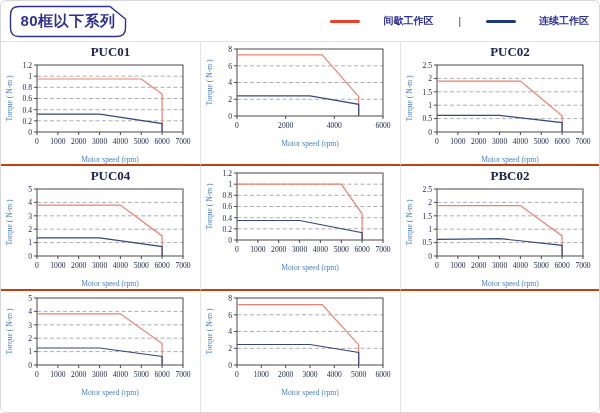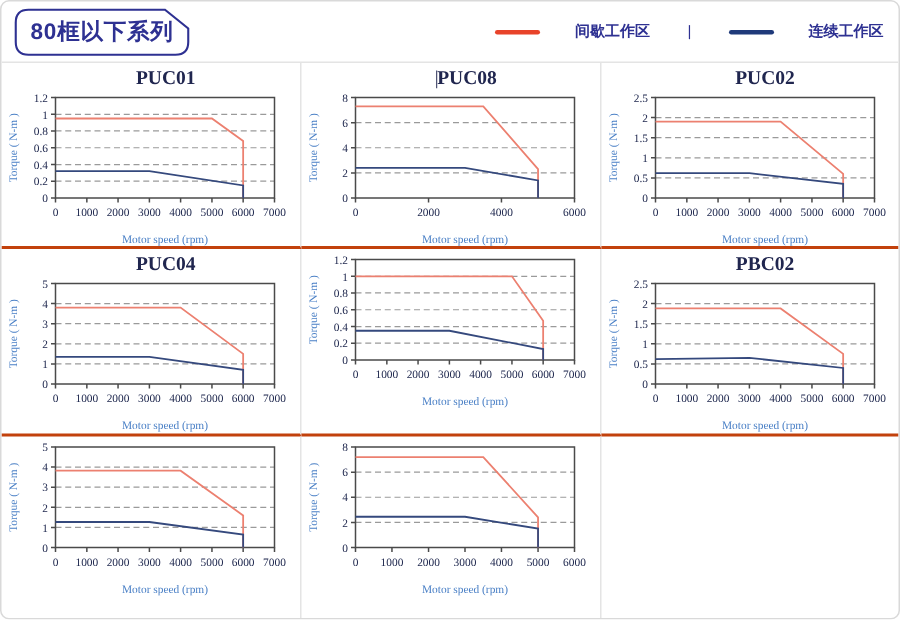--- a/index.html
+++ b/index.html
@@ -146,21 +146,20 @@
           <line x1="182.0" y1="72" x2="182.0" y2="75" stroke="#4a4a4a" stroke-width="1"></line>
           <text class="tick" x="182.0" y="84" text-anchor="middle">7000</text>
           <text class="axis-label" x="109" y="102" text-anchor="middle">Motor speed (rpm)</text>
           <text class="axis-label" transform="rotate(-90 8 38.5)" x="8" y="41" text-anchor="middle">Torque ( N-m )</text>
           <polyline points="36.0,19.0 140.3,19.0 161.1,34.0 161.1,72.0" fill="none" stroke="#ec8070" stroke-width="1.2"></polyline>
           <polyline points="36.0,54.1 98.6,54.1 161.1,63.6 161.1,72.0" fill="none" stroke="#35497d" stroke-width="1.2"></polyline>
         </svg>
     </div>
 
     <div class="cell br bb">
-      <div class="chart-title"><span class="title-cursor">|</span><span>PUC08</span></div>
       <svg class="chart" viewBox="0 0 198 104">
           <line x1="36.0" y1="55.3" x2="182.0" y2="55.3" stroke="#9a9a9a" stroke-width="0.8" stroke-dasharray="4,2.5"></line>
           <line x1="36.0" y1="38.5" x2="182.0" y2="38.5" stroke="#9a9a9a" stroke-width="0.8" stroke-dasharray="4,2.5"></line>
           <line x1="36.0" y1="21.8" x2="182.0" y2="21.8" stroke="#9a9a9a" stroke-width="0.8" stroke-dasharray="4,2.5"></line>
           <rect x="36" y="5" width="146" height="67" fill="none" stroke="#4a4a4a" stroke-width="1"></rect>
           <line x1="33" y1="72.0" x2="36" y2="72.0" stroke="#4a4a4a" stroke-width="1"></line>
           <text class="tick" x="31" y="74.8" text-anchor="end">0</text>
           <line x1="33" y1="55.3" x2="36" y2="55.3" stroke="#4a4a4a" stroke-width="1"></line>
           <text class="tick" x="31" y="58.099999999999994" text-anchor="end">2</text>
           <line x1="33" y1="38.5" x2="36" y2="38.5" stroke="#4a4a4a" stroke-width="1"></line>

